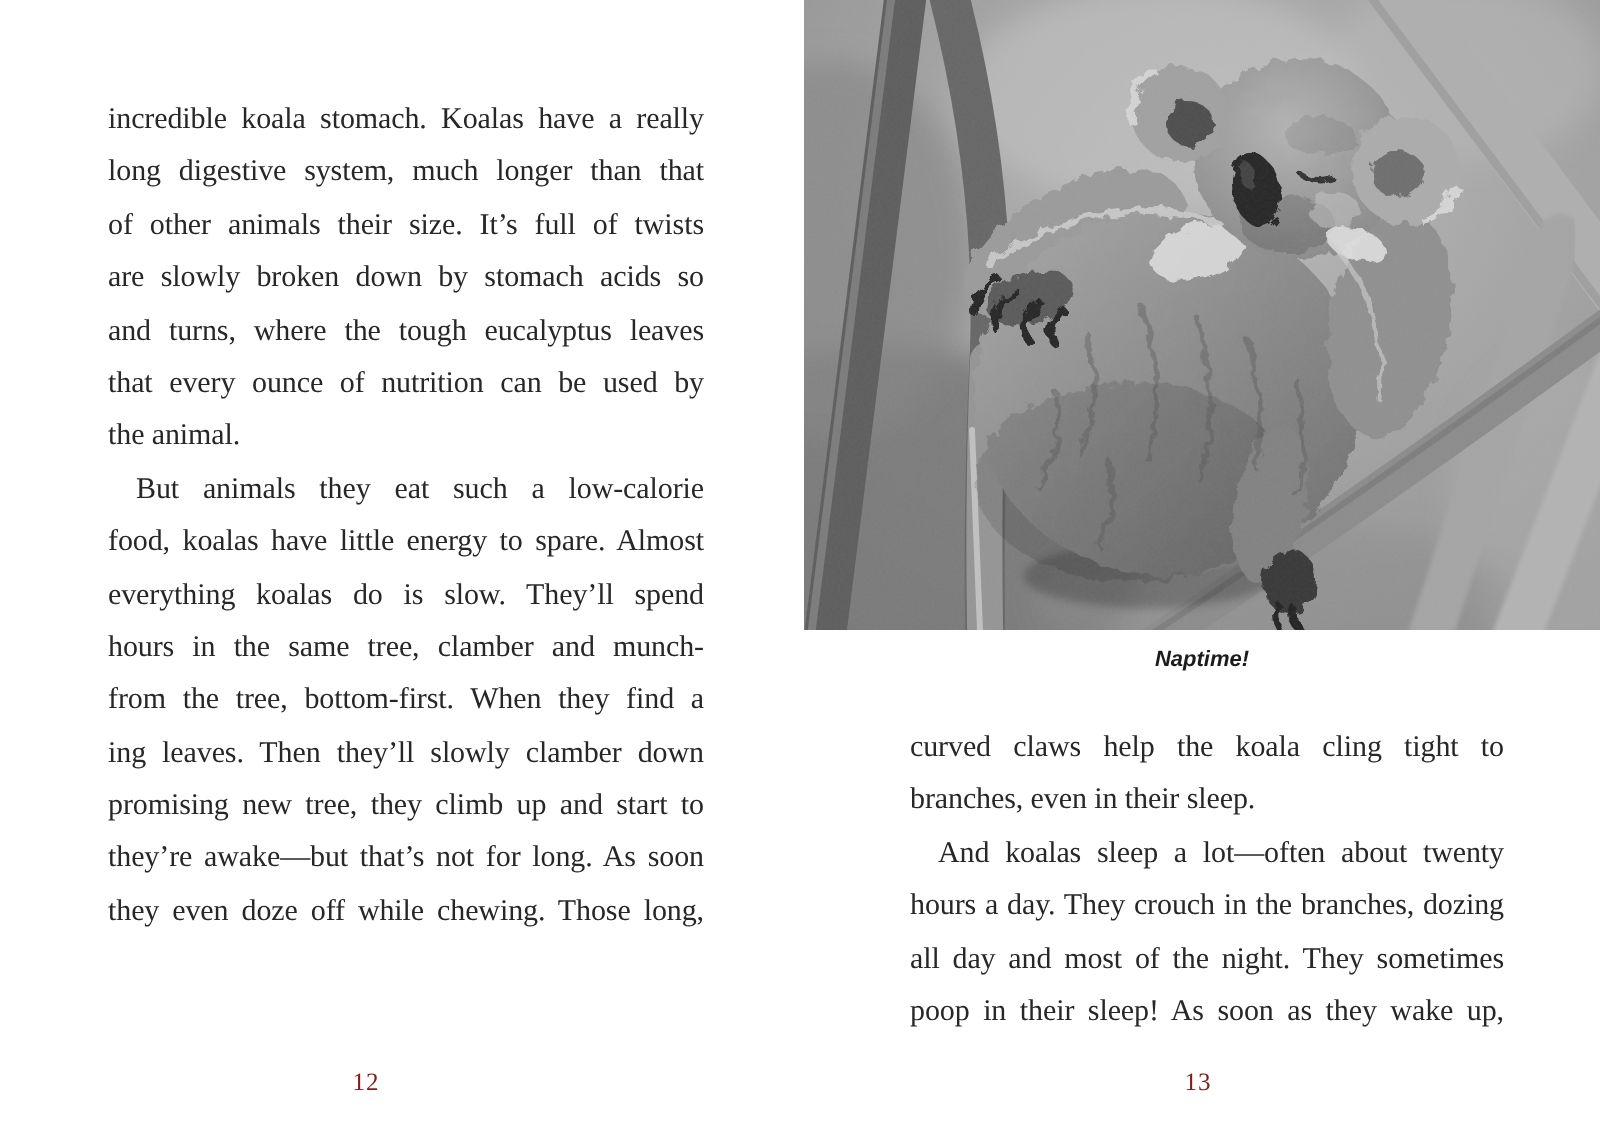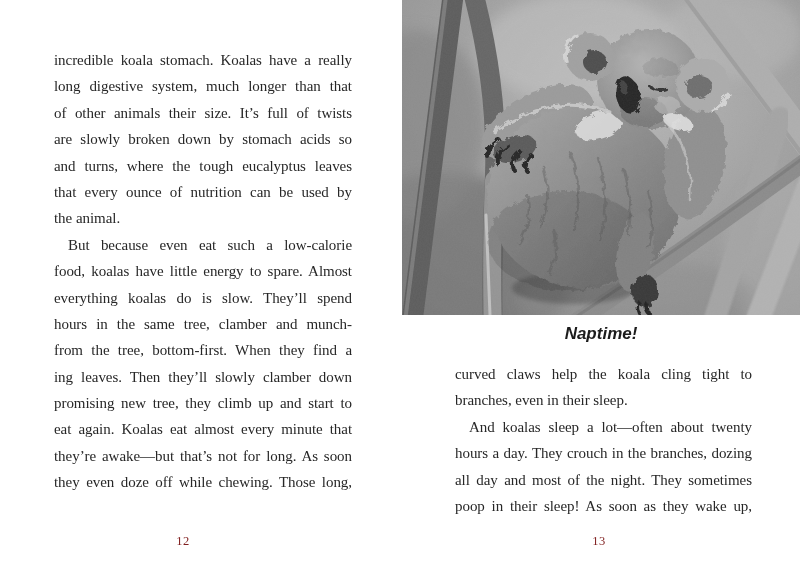--- a/index.html
+++ b/index.html
@@ -44,43 +44,42 @@
     background: #9a9a9a;
   }
   #photo svg { display: block; width: 398px; height: 315px; }
   #photo-caption {
     position: absolute;
     left: 402px; top: 324px; width: 398px;
     text-align: center;
     font-family: "Liberation Sans", "DejaVu Sans", sans-serif;
     font-style: italic;
     font-weight: bold;
-    font-size: 17px;
+    font-size: 11px;
     color: #1c1c1c;
   }
 </style>
 </head>
 <body>
 
 <div id="left-text" class="text-block">
     <div class="line j">incredible koala stomach. Koalas have a really</div>
     <div class="line j">long digestive system, much longer than that</div>
     <div class="line j">of other animals their size. It’s full of twists</div>
     <div class="line j">are slowly broken down by stomach acids so</div>
     <div class="line j">and turns, where the tough eucalyptus leaves</div>
     <div class="line j">that every ounce of nutrition can be used by</div>
     <div class="line">the animal.</div>
-    <div class="line j ind">But because even eat such a low-calorie</div>
+    <div class="line j ind">But animals they eat such a low-calorie</div>
     <div class="line j">food, koalas have little energy to spare. Almost</div>
     <div class="line j">everything koalas do is slow. They’ll spend</div>
     <div class="line j">hours in the same tree, clamber and munch-</div>
     <div class="line j">from the tree, bottom-first. When they find a</div>
     <div class="line j">ing leaves. Then they’ll slowly clamber down</div>
     <div class="line j">promising new tree, they climb up and start to</div>
-    <div class="line j">eat again. Koalas eat almost every minute that</div>
     <div class="line j">they’re awake—but that’s not for long. As soon</div>
     <div class="line j">they even doze off while chewing. Those long,</div>
   </div>
 <div id="page-number-left" class="page-number">12</div>
 
 <figure id="photo" style="margin:0">
   <svg viewBox="0 0 398 315" xmlns="http://www.w3.org/2000/svg">
     <defs>
       <radialGradient id="bgG" cx="55%" cy="30%" r="85%">
         <stop offset="0" stop-color="#b7b7b7"></stop>

